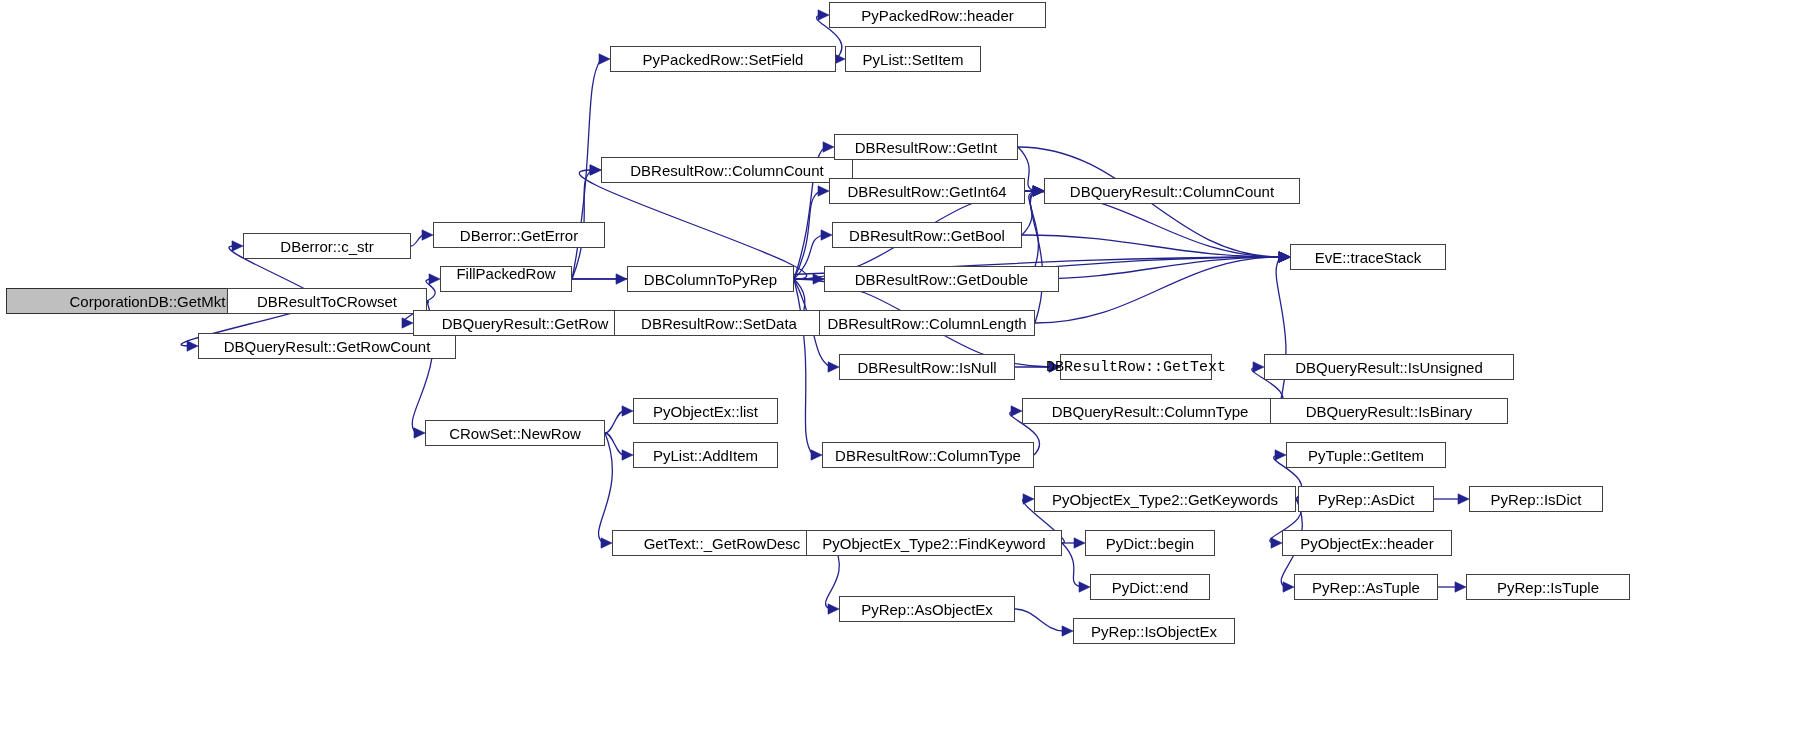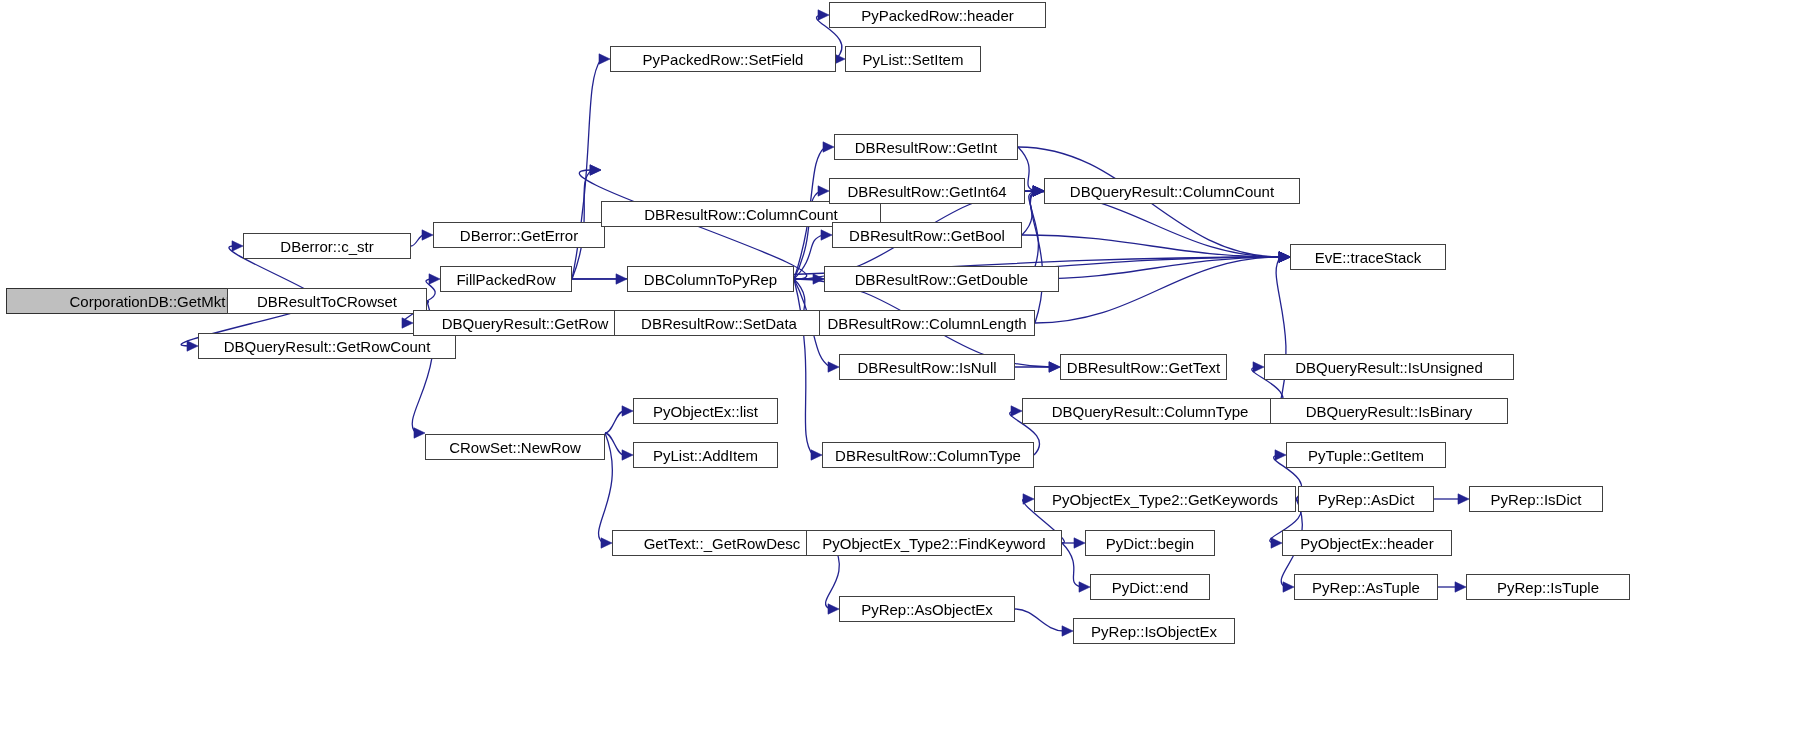--- a/index.html
+++ b/index.html
@@ -168,33 +168,33 @@
     </div>
     <div class="node" style="left: 227px; top: 288px; width: 200px;">
       <span>DBResultToCRowset</span>
     </div>
     <div class="node" style="left: 198px; top: 333px; width: 258px;">
       <span>DBQueryResult::GetRowCount</span>
     </div>
     <div class="node" style="left: 433px; top: 222px; width: 172px;">
       <span>DBerror::GetError</span>
     </div>
-    <div class="node" style="left: 440px; top: 266px; width: 132px;">
+    <div class="node" style="left: 440px; top: 266px; width: 132px; align-items: flex-end;">
       <span>FillPackedRow</span>
     </div>
     <div class="node" style="left: 413px; top: 310px; width: 224px;">
       <span>DBQueryResult::GetRow</span>
     </div>
-    <div class="node" style="left: 425px; top: 420px; width: 180px; margin-top: 14px;">
+    <div class="node" style="left: 425px; top: 420px; width: 180px;">
       <span>CRowSet::NewRow</span>
     </div>
     <div class="node" style="left: 610px; top: 46px; width: 226px;">
       <span>PyPackedRow::SetField</span>
     </div>
-    <div class="node" style="left: 601px; top: 157px; width: 280px; margin-top: 44px;">
+    <div class="node" style="left: 601px; top: 157px; width: 252px;">
       <span>DBResultRow::ColumnCount</span>
     </div>
     <div class="node" style="left: 627px; top: 266px; width: 167px;">
       <span>DBColumnToPyRep</span>
     </div>
     <div class="node" style="left: 614px; top: 310px; width: 210px;">
       <span>DBResultRow::SetData</span>
     </div>
     <div class="node" style="left: 633px; top: 398px; width: 145px;">
       <span>PyObjectEx::list</span>
@@ -234,21 +234,21 @@
     </div>
     <div class="node" style="left: 806px; top: 530px; width: 256px; text-align: center;">
       <span>PyObjectEx_Type2::FindKeyword</span>
     </div>
     <div class="node" style="left: 839px; top: 596px; width: 176px;">
       <span>PyRep::AsObjectEx</span>
     </div>
     <div class="node" style="left: 1044px; top: 178px; width: 256px;">
       <span>DBQueryResult::ColumnCount</span>
     </div>
-    <div class="node" style="left: 1060px; top: 354px; width: 167px;">
+    <div class="node" style="left: 1060px; top: 354px; width: 152px; font-family: Liberation Mono, monospace;">
       <span>DBResultRow::GetText</span>
     </div>
     <div class="node" style="left: 1022px; top: 398px; width: 256px;">
       <span>DBQueryResult::ColumnType</span>
     </div>
     <div class="node" style="left: 1034px; top: 486px; width: 262px;">
       <span>PyObjectEx_Type2::GetKeywords</span>
     </div>
     <div class="node" style="left: 1085px; top: 530px; width: 130px;">
       <span>PyDict::begin</span>

